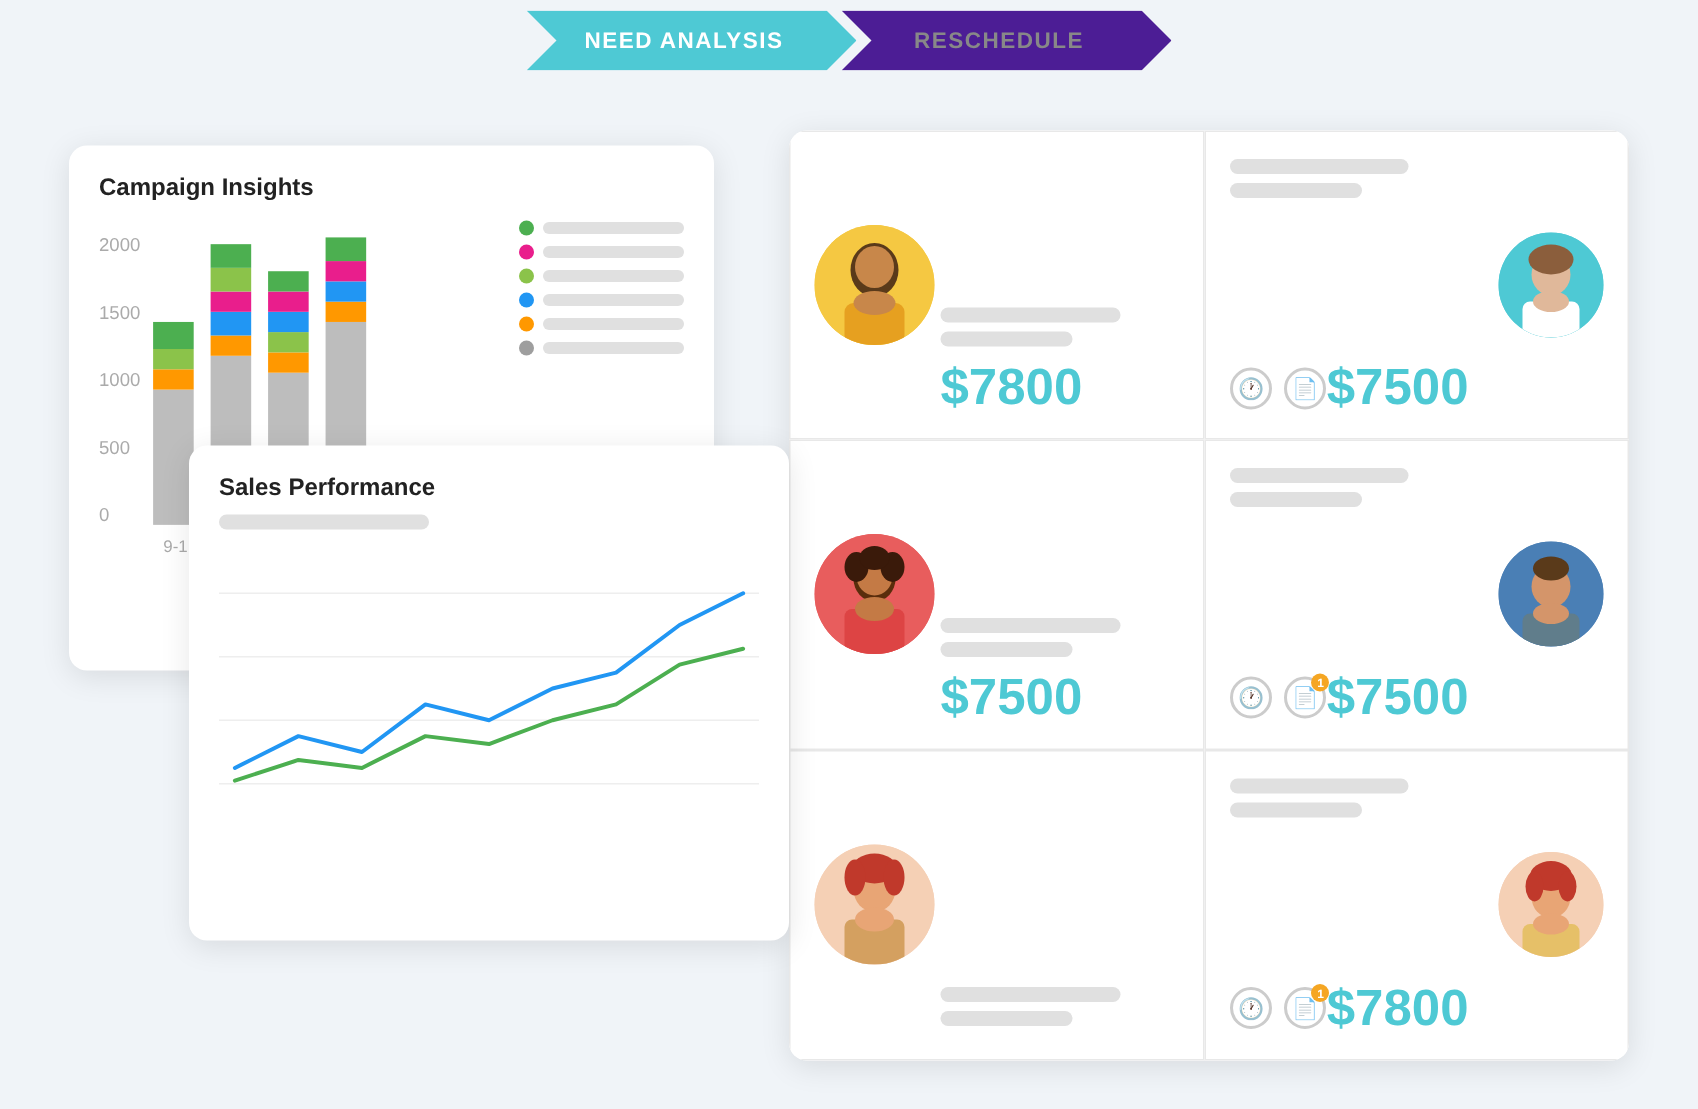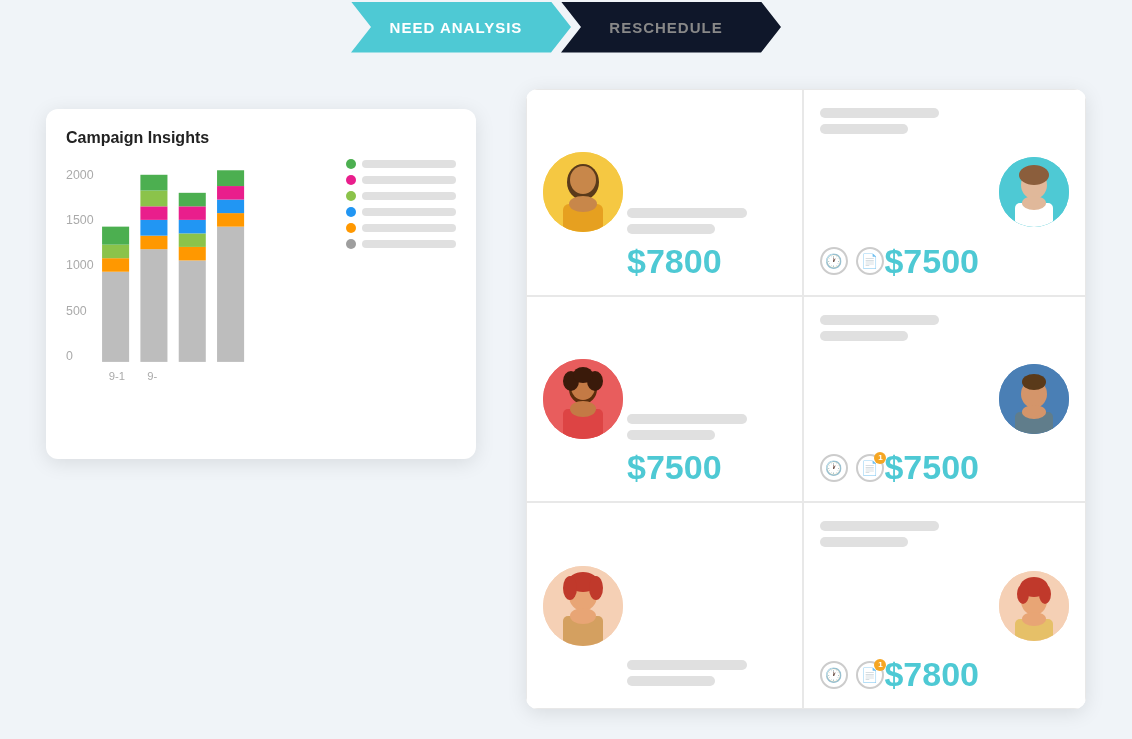--- a/index.html
+++ b/index.html
@@ -20,50 +20,50 @@
       padding: 0 80px;
       height: 54px;
       gap: 0;
       position: relative;
       z-index: 10;
     }
     .nav-arrow {
       display: flex;
       align-items: center;
       justify-content: center;
-      height: 51px;
+      height: 40px;
       font-weight: 700;
       font-size: 15px;
       letter-spacing: 1px;
       color: #333;
       position: relative;
       min-width: 220px;
       padding: 0 40px 0 30px;
     }
     .nav-arrow.active {
       background: #4ec9d4;
       color: #fff;
       clip-path: polygon(0 0, calc(100% - 20px) 0, 100% 50%, calc(100% - 20px) 100%, 0 100%, 20px 50%);
     }
     .nav-arrow.inactive {
-      background: #0f172a;
+      background: #4c1d95;
       color: #888;
       clip-path: polygon(0 0, calc(100% - 20px) 0, 100% 50%, calc(100% - 20px) 100%, 0 100%, 20px 50%);
       margin-left: -10px;
     }
 
     
     .main-content {
       position: absolute;
       top: 54px;
       left: 0;
       right: 0;
       bottom: 0;
       display: flex;
-      align-items: flex-end;
+      align-items: center;
       justify-content: center;
       padding: 30px 40px;
     }
 
     
     .charts-panel {
       position: relative;
       width: 460px;
       height: 600px;
       flex-shrink: 0;
@@ -337,20 +337,37 @@
             <div class="legend-bar" style="background:#e0e0e0;width:45%;"></div>
           </div>
           <div class="legend-item">
             <div class="legend-dot" style="background:#9e9e9e;"></div>
             <div class="legend-bar" style="background:#e0e0e0;width:35%;"></div>
           </div>
         </div>
       </div>
     </div>
 
+    <div class="card sales-card">
+      <h3>Sales Performance</h3>
+      <div class="sales-sub"></div>
+
+      
+      <svg class="line-chart-svg" viewBox="0 0 340 160">
+
+        <line x1="0" y1="140" x2="340" y2="140" stroke="#eee" stroke-width="1"></line>
+        <line x1="0" y1="100" x2="340" y2="100" stroke="#eee" stroke-width="1"></line>
+        <line x1="0" y1="60" x2="340" y2="60" stroke="#eee" stroke-width="1"></line>
+        <line x1="0" y1="20" x2="340" y2="20" stroke="#eee" stroke-width="1"></line>
+
+        <polyline points="10,130 50,110 90,120 130,90 170,100 210,80 250,70 290,40 330,20" fill="none" stroke="#2196f3" stroke-width="2.5" stroke-linejoin="round" stroke-linecap="round"></polyline>
+
+        <polyline points="10,138 50,125 90,130 130,110 170,115 210,100 250,90 290,65 330,55" fill="none" stroke="#4caf50" stroke-width="2.5" stroke-linejoin="round" stroke-linecap="round"></polyline>
+      </svg>
+    </div>
   </div>
 
   <div class="right-panel">
 
     <div class="panel-cell left-cell">
       <div class="avatar-abs" style="position:absolute;left:16px;top:50%;transform:translateY(-50%);width:80px;height:80px;border-radius:50%;background:#f5c842;overflow:hidden;display:flex;align-items:center;justify-content:center;">
 
         <svg width="80" height="80" viewBox="0 0 80 80">
           <rect width="80" height="80" fill="#f5c842"></rect>
           <ellipse cx="40" cy="30" rx="16" ry="18" fill="#5a3a1a"></ellipse>

